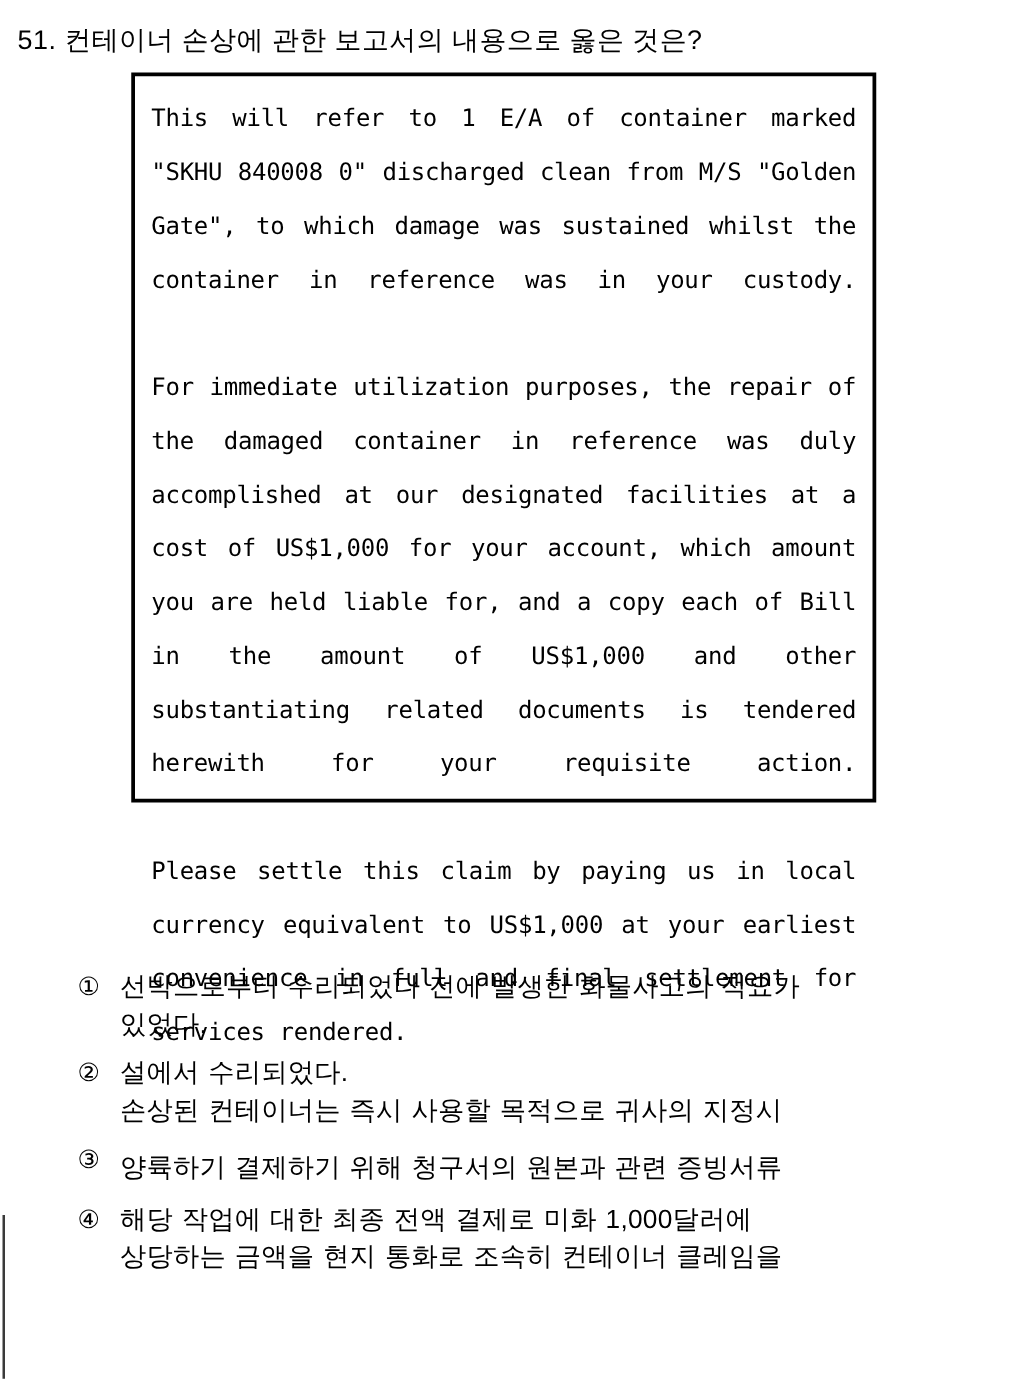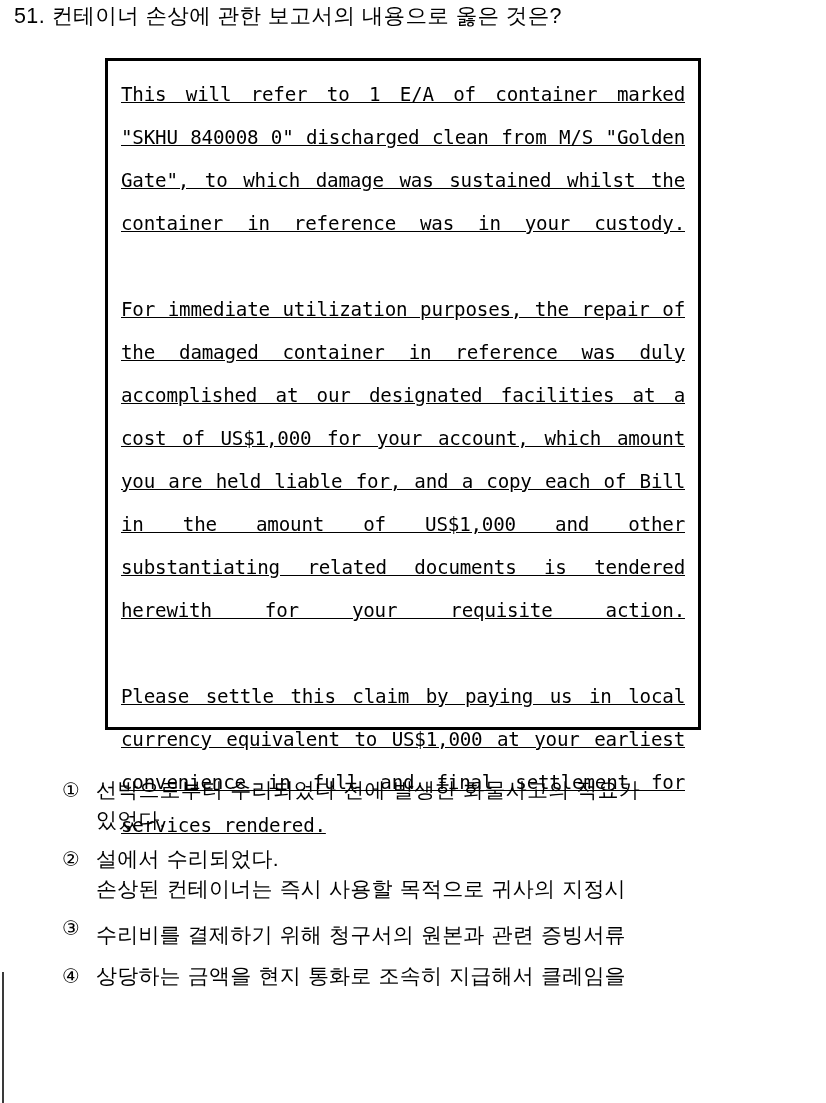--- a/index.html
+++ b/index.html
@@ -30,39 +30,38 @@
     top: 972px;
     width: 2px;
     height: 131px;
     background: #3a3a3a;
   }
 
   
   .question-head {
     position: absolute;
     left: 14px;
-    top: 0;
+    top: 16px;
     width: 800px;
     font-size: 21.5px;
     line-height: 32px;
     letter-spacing: 0.4px;
     white-space: nowrap;
   }
 
   
   .excerpt-box {
     position: absolute;
     left: 105px;
     top: 58px;
     width: 596px;
-    height: 672px;
+    height: 584px;
     border: 3px solid #000000;
     box-sizing: border-box;
     background: #ffffff;
-    text-decoration: underline;
   }
   .excerpt-inner {
     padding: 12px 13px 0 13px;
   }
   .excerpt-para {
     margin: 0;
     font-family: "DejaVu Sans Mono", "Liberation Mono", monospace;
     font-size: 19.2px;
     line-height: 43px;
     text-align: justify;
@@ -150,25 +149,26 @@
       <span class="option-marker">②</span>
       <span class="option-text">
         <span class="option-line">설에서 수리되었다.</span>
         <span class="option-line">손상된 컨테이너는 즉시 사용할 목적으로 귀사의 지정시</span>
       </span>
     </div>
 
     <div class="option loose">
       <span class="option-marker">③</span>
       <span class="option-text">
-        <span class="option-line">수리비를 결제하기 위해 청구서의 원본과 관련 증빙서류</span>
+        <span class="option-line">양륙하기 결제하기 위해 청구서의 원본과 관련 증빙서류</span>
       </span>
     </div>
 
     <div class="option">
       <span class="option-marker">④</span>
       <span class="option-text">
-        <span class="option-line">상당하는 금액을 현지 통화로 조속히 지급해서 클레임을</span>
+        <span class="option-line">해당 작업에 대한 최종 전액 결제로 미화 1,000달러에</span>
+        <span class="option-line">상당하는 금액을 현지 통화로 조속히 컨테이너 클레임을</span>
       </span>
     </div>
 
   </div>
 </div>
 
 </body></html>

